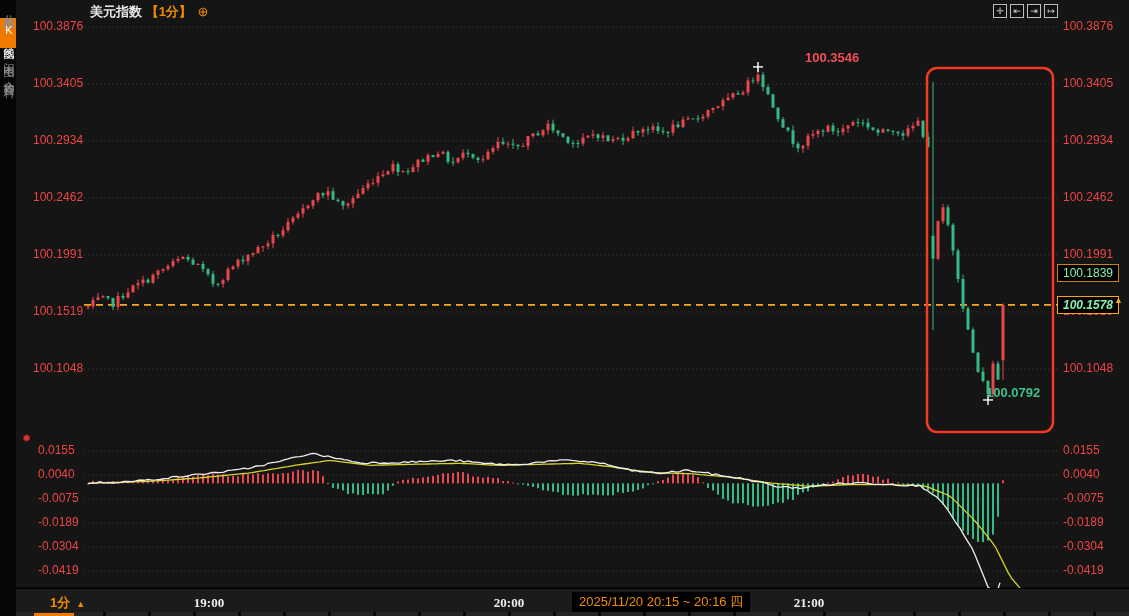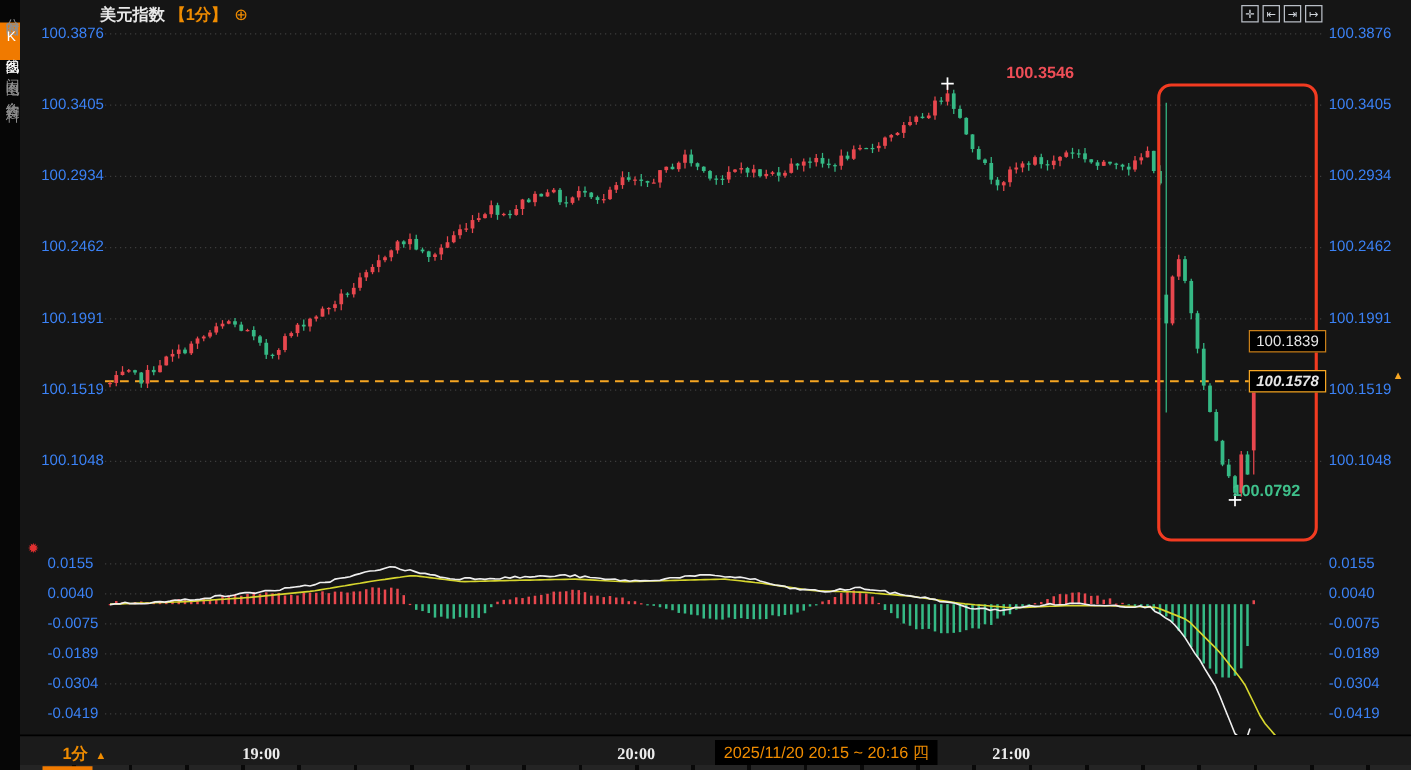--- a/index.html
+++ b/index.html
@@ -8,36 +8,36 @@
   #app { position:relative; width:1129px; height:616px; background:#151515; }
 
   
   #sidebar { position:absolute; left:0; top:0; width:16px; height:616px; background:#060606; z-index:30; }
   .side-tab { writing-mode:vertical-rl; text-orientation:upright; width:16px;
               color:#8f8f8f; font-size:11px; padding:6px 0; text-align:center;
               letter-spacing:2px; cursor:pointer; }
   .side-tab.active { background:#f07a00; color:#fff; }
 
   
-  #hdr { position:absolute; left:80px; top:3px; height:18px; z-index:20; font-size:13px; }
+  #hdr { position:absolute; left:90px; top:3px; height:18px; z-index:20; font-size:13px; }
   #hdr .t { color:#e8e8e8; font-weight:bold; }
   #hdr .iv { color:#f08c00; font-weight:bold; }
   #hdr .gear { color:#f08c00; font-size:13px; margin-left:2px; }
 
   #toolbar { position:absolute; left:993px; top:4px; z-index:20; display:flex; gap:3px; }
   .tbico { width:14px; height:14px; border:1px solid #b9bec6; color:#cfd4da; font-size:9px;
            line-height:12px; text-align:center; cursor:pointer; background:#101010; }
 
   
-  .axlbl { position:absolute; font-size:12px; color:#3b82f6; z-index:10; }
+  .axlbl { position:absolute; font-size:12px; color:#ef4444; z-index:10; }
   .axlbl.r { left:1063px; }
   .axlbl.l { left:30px; width:52px; }
 
   
-  .ptag { position:absolute; left:999px; width:62px; font-size:12px; color:#e5e5e5;
+  .ptag { position:absolute; left:1057px; width:62px; font-size:12px; color:#86efac;
           background:#000; border:1px solid #c87f1a; text-align:center; padding:1px 0;
           z-index:15; }
   #tag-cur { border-color:#f6a623; font-weight:bold; }
   #tag-marker { position:absolute; left:1114px; top:295px; color:#f6a623; font-size:9px; z-index:16; }
 
   
   .anno { position:absolute; font-size:13px; font-weight:bold; z-index:12; }
   #anno-high { color:#ef4e57; }
   #anno-low  { color:#3fc08b; }
 

